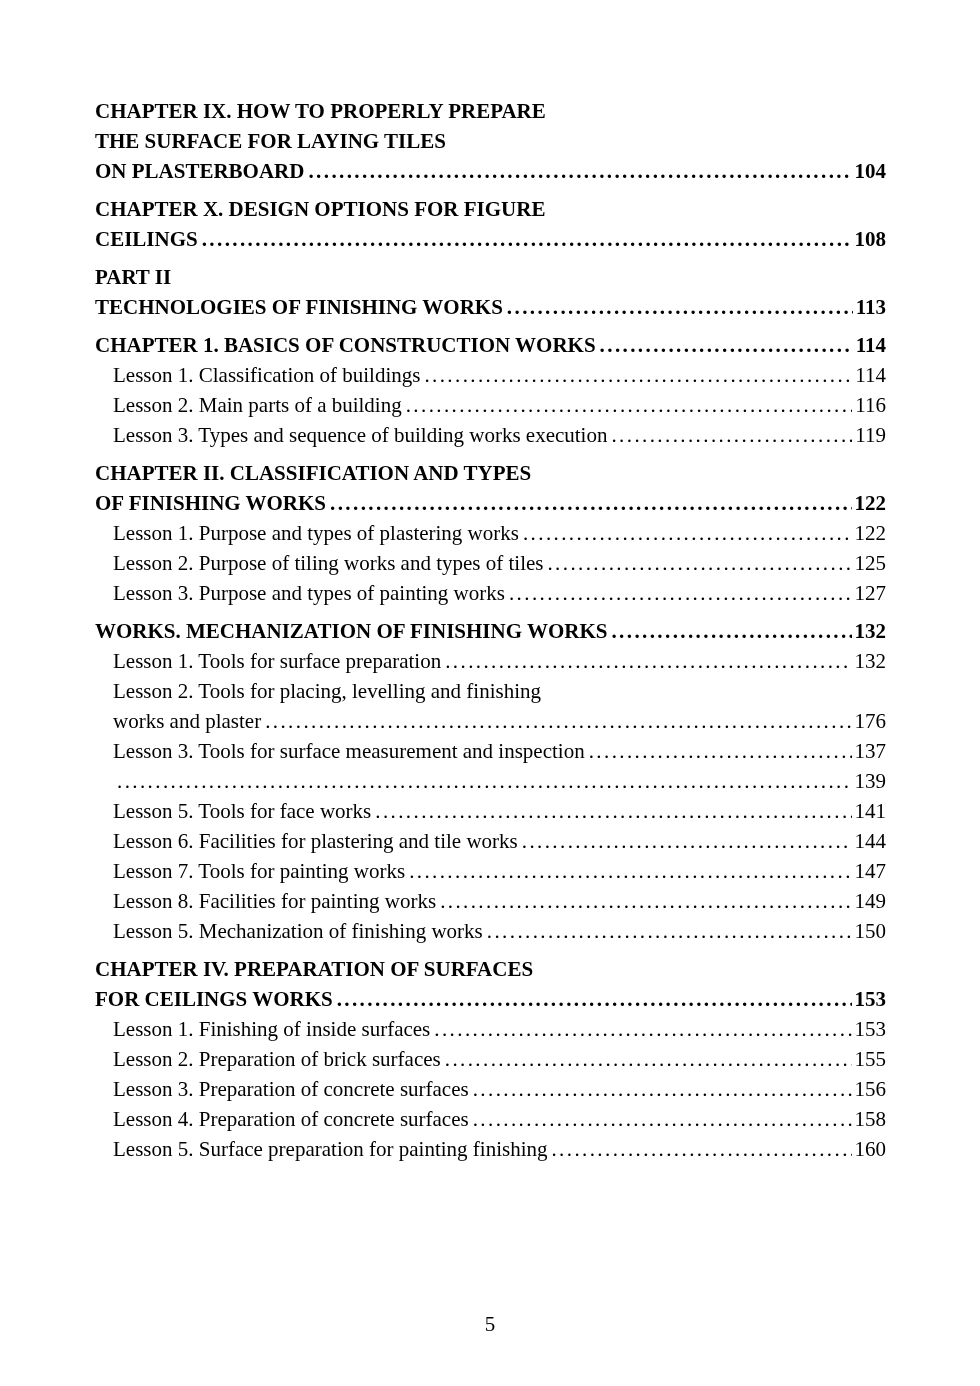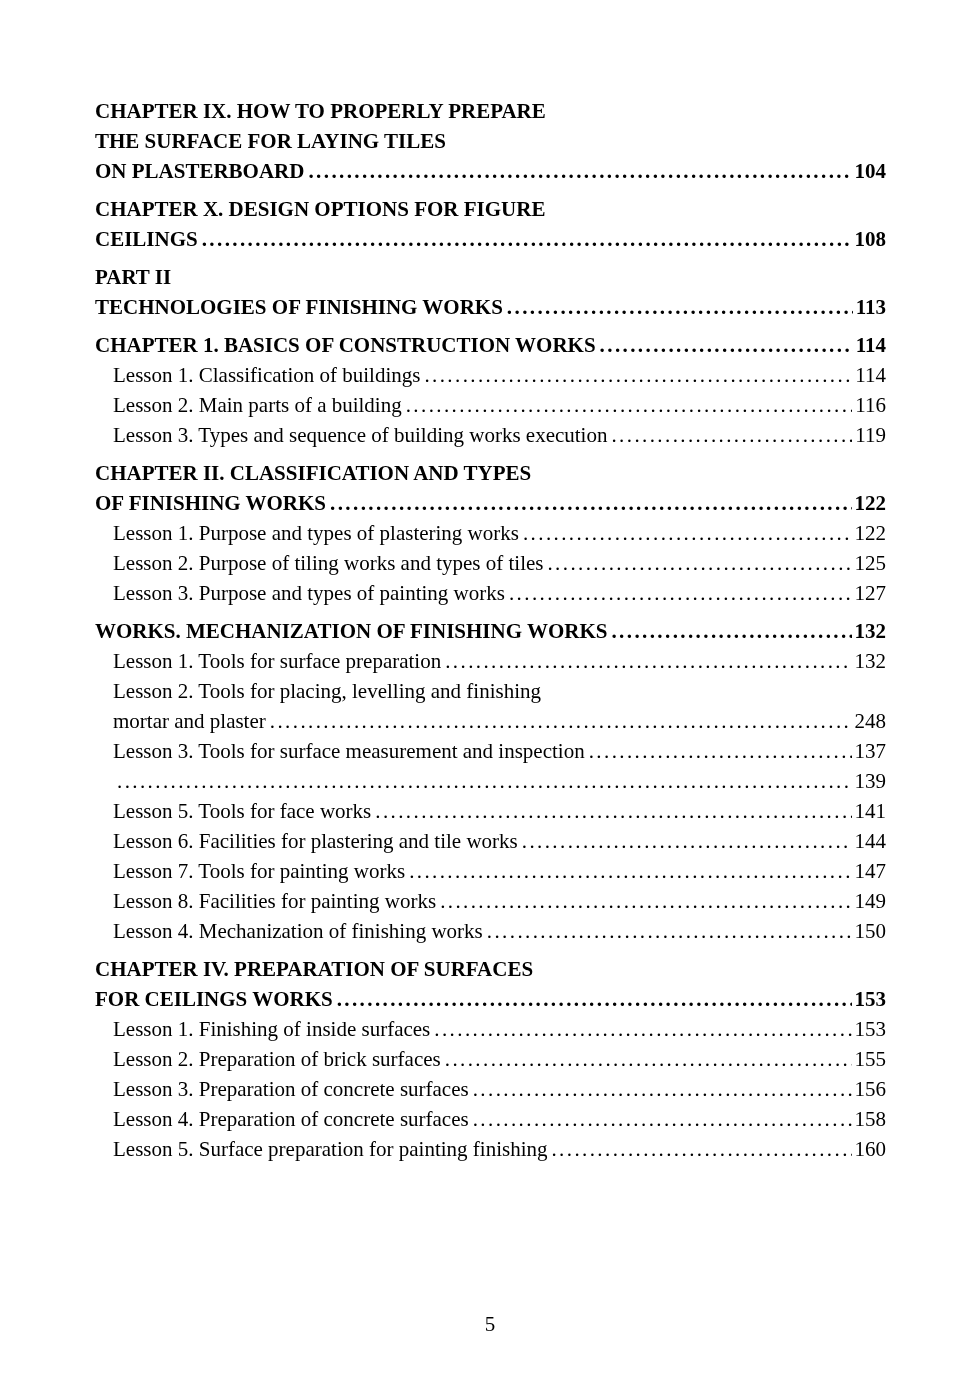--- a/index.html
+++ b/index.html
@@ -149,23 +149,23 @@
       <div class="entry lesson">
         <div class="line last">
           <span class="txt">Lesson 1. Tools for surface preparation </span>
           <span class="leader"></span>
           <span class="pg">132</span>
         </div>
       </div>
       <div class="entry lesson">
         <div class="line">Lesson 2. Tools for placing, levelling and finishing</div>
         <div class="line last">
-          <span class="txt">mortar and plaster</span>
-          <span class="leader"></span>
-          <span class="pg">248</span>
+          <span class="txt">works and plaster</span>
+          <span class="leader"></span>
+          <span class="pg">176</span>
         </div>
       </div>
       <div class="entry lesson">
         <div class="line last">
           <span class="txt">Lesson 3. Tools for surface measurement and inspection </span>
           <span class="leader"></span>
           <span class="pg">137</span>
         </div>
       </div>
       <div class="entry lesson">
@@ -197,21 +197,21 @@
       </div>
       <div class="entry lesson">
         <div class="line last">
           <span class="txt">Lesson 8. Facilities for painting works </span>
           <span class="leader"></span>
           <span class="pg">149</span>
         </div>
       </div>
       <div class="entry lesson">
         <div class="line last">
-          <span class="txt">Lesson 4. Mechanization of finishing works</span>
+          <span class="txt">Lesson 5. Mechanization of finishing works</span>
           <span class="leader"></span>
           <span class="pg">150</span>
         </div>
       </div>
       <div class="entry chapter">
         <div class="line">CHAPTER IV. PREPARATION OF SURFACES</div>
         <div class="line last">
           <span class="txt">FOR CEILINGS WORKS</span>
           <span class="leader"></span>
           <span class="pg">153</span>

